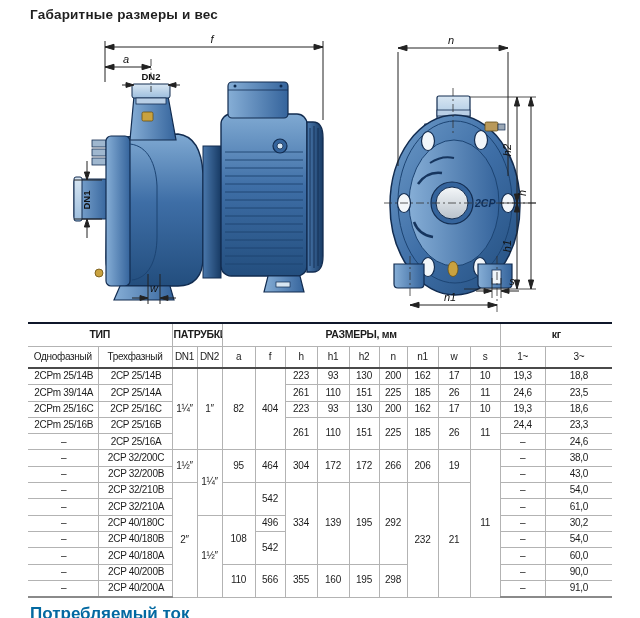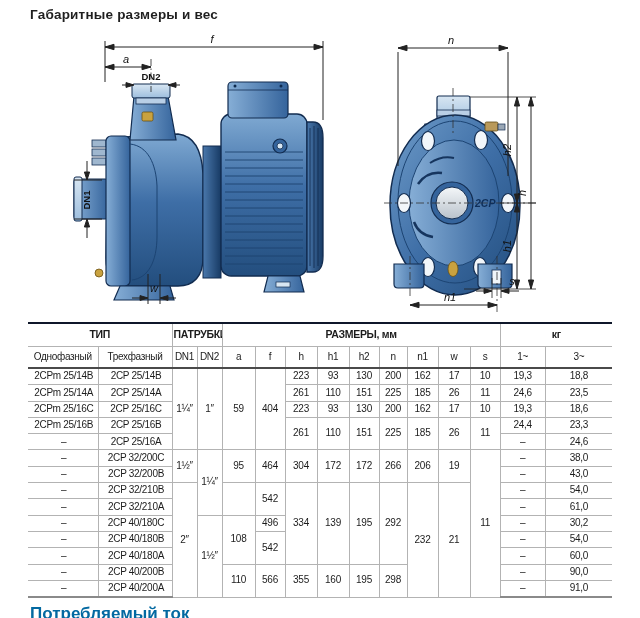--- a/index.html
+++ b/index.html
@@ -281,34 +281,34 @@
         <th>1~</th>
         <th>3~</th>
       </tr>
   </thead>
   <tbody>
       <tr>
         <td class="b l c0">2CPm 25/14B</td>
         <td class="b l">2CP 25/14B</td>
         <td rowspan="5">1¼″</td>
         <td rowspan="5">1″</td>
-        <td rowspan="5">59</td>
+        <td rowspan="5">82</td>
         <td rowspan="5">404</td>
         <td>223</td>
         <td>93</td>
         <td>130</td>
         <td>200</td>
         <td>162</td>
         <td>17</td>
         <td>10</td>
         <td class="b">19,3</td>
         <td class="b">18,8</td>
       </tr>
       <tr>
-        <td class="b l c0">2CPm 25/14A</td>
+        <td class="b l c0">2CPm 39/14A</td>
         <td class="b l">2CP 25/14A</td>
         <td>261</td>
         <td>110</td>
         <td>151</td>
         <td>225</td>
         <td>185</td>
         <td>26</td>
         <td>11</td>
         <td class="b">24,6</td>
         <td class="b">23,5</td>

